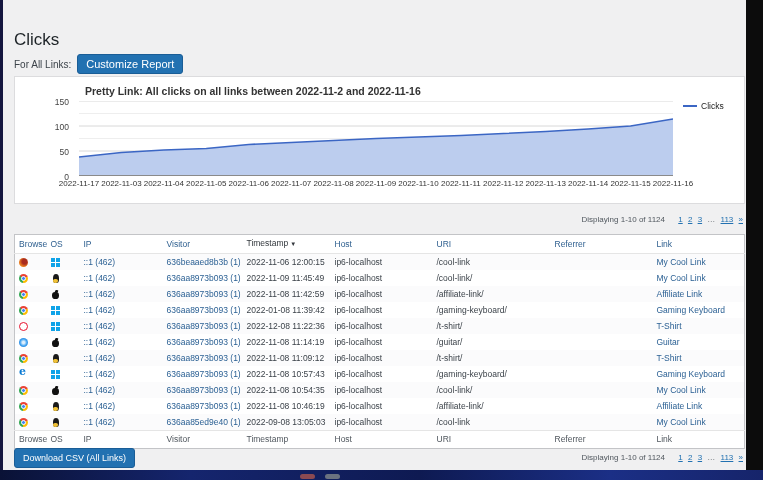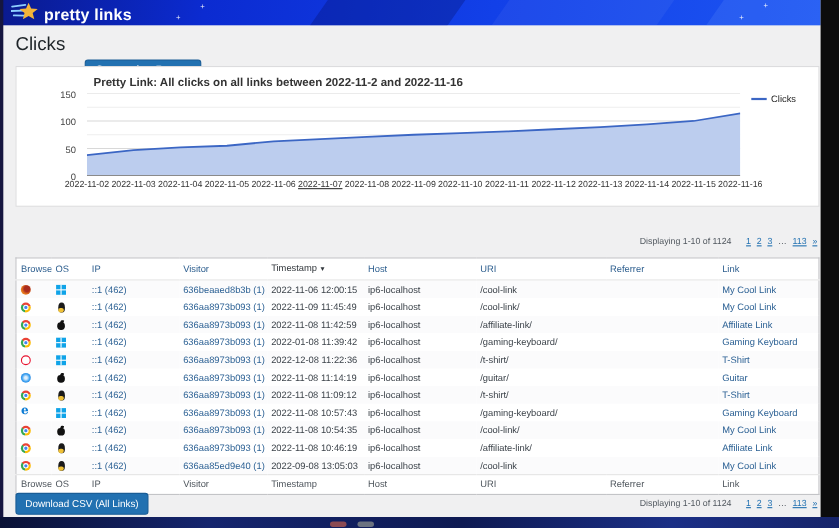--- a/index.html
+++ b/index.html
@@ -28,21 +28,21 @@
 
   
   .page-title{position:absolute;left:14px;top:30px;font-size:17px;color:#1d2327;font-weight:400;}
   .filter-row{position:absolute;left:14px;top:54px;display:flex;align-items:center;gap:6px;}
   .filter-label{font-size:10px;color:#3c434a;}
   .btn{background:#2271b1;border:1px solid #1a5d96;color:#fff;border-radius:3px;cursor:pointer;
     font-family:inherit;}
   .btn-customize{font-size:11px;padding:3px 8px;}
 
   
-  .chart-card{position:absolute;left:14px;top:60px;width:731px;height:128px;background:#fff;
+  .chart-card{position:absolute;left:14px;top:76px;width:731px;height:128px;background:#fff;
     border:1px solid #dcdcde;box-sizing:border-box;}
   .chart-title{position:absolute;left:70px;top:8px;font-size:10.5px;font-weight:bold;color:#333;}
   .chart-yaxis{position:absolute;left:0;top:24px;width:58px;height:75px;}
   .chart-yaxis span{position:absolute;right:4px;font-size:8.5px;color:#444;width:30px;text-align:right;}
   .chart-plot{position:absolute;left:64px;top:24px;width:594px;height:75px;}
   .chart-plot svg{width:100%;height:100%;display:block;}
   .chart-xaxis{position:absolute;left:64px;top:102px;width:594px;height:12px;}
   .chart-xaxis span{position:absolute;transform:translateX(-50%);font-size:8px;color:#333;white-space:nowrap;}
   .chart-legend{position:absolute;left:668px;top:24px;display:flex;align-items:center;gap:4px;}
   .legend-swatch{display:inline-block;width:14px;height:2.5px;background:#3b66c4;}
@@ -98,40 +98,20 @@
     border-radius:40% 40% 50% 50%;}
 
   
   .btn-download{position:absolute;left:14px;top:448px;font-size:9px;padding:4px 8px;text-align:center;}
 </style>
 </head>
 <body>
 
 <div id="screen">
 
-  <div class="app-header">
-    <div class="hdr-stripe s1"></div>
-    <div class="hdr-stripe s2"></div>
-    <div class="hdr-stripe s3"></div>
-    <div class="logo">
-      <span>
-        <svg width="26" height="20" viewBox="0 0 26 20">
-          <path d="M1 5 L13 3.5" stroke="#8fd0ff" stroke-width="1.6" stroke-linecap="round" fill="none"></path>
-          <path d="M0 9 L11 8.6" stroke="#8fd0ff" stroke-width="1.6" stroke-linecap="round" fill="none"></path>
-          <path d="M2.5 13 L12 13.2" stroke="#8fd0ff" stroke-width="1.6" stroke-linecap="round" fill="none"></path>
-          <polygon points="16,1.5 18.3,6.7 24.3,7.1 19.7,10.9 21.2,16.6 16,13.5 10.8,16.6 12.3,10.9 7.7,7.1 13.7,6.7" fill="#f3b43a"></polygon>
-        </svg>
-      </span>
-      <span class="logo-text">pretty links</span>
-    </div>
-    <span class="sparkle" style="left:160px;top:13px">+</span>
-    <span class="sparkle" style="left:182px;top:3px">+</span>
-    <span class="sparkle" style="left:672px;top:13px">+</span>
-    <span class="sparkle" style="left:694px;top:2px">+</span>
-  </div>
 
   <h1 class="page-title" style="margin:0">Clicks</h1>
   <div class="filter-row">
     <span class="filter-label">For All Links:</span>
     <button class="btn btn-customize">Customize Report</button>
   </div>
 
   <div class="chart-card">
     <div class="chart-title">Pretty Link: All clicks on all links between 2022-11-2 and 2022-11-16</div>
     <div class="chart-yaxis">
@@ -147,26 +127,26 @@
           <line x1="0" y1="37.5" x2="594" y2="37.5" stroke="#eeeeee" stroke-width="1"></line>
           <line x1="0" y1="25" x2="594" y2="25" stroke="#d8d8d8" stroke-width="1"></line>
           <line x1="0" y1="12.5" x2="594" y2="12.5" stroke="#eeeeee" stroke-width="1"></line>
           <line x1="0" y1="0" x2="594" y2="0" stroke="#d8d8d8" stroke-width="1"></line>
           <polygon points="0,75 0.0,56.0 42.4,51.5 84.9,49.0 127.3,47.5 169.7,43.5 212.1,41.5 254.6,39.5 297.0,37.5 339.4,36.0 381.9,34.5 424.3,32.5 466.7,30.5 509.1,28.0 551.6,25.0 594.0,18.0 594,75" fill="#bccdee"></polygon>
           <polyline points="0.0,56.0 42.4,51.5 84.9,49.0 127.3,47.5 169.7,43.5 212.1,41.5 254.6,39.5 297.0,37.5 339.4,36.0 381.9,34.5 424.3,32.5 466.7,30.5 509.1,28.0 551.6,25.0 594.0,18.0" fill="none" stroke="#3b66c4" stroke-width="1.6"></polyline>
           <line x1="0" y1="74.5" x2="594" y2="74.5" stroke="#8a8a8a" stroke-width="1"></line>
         </svg>
     </div>
     <div class="chart-xaxis">
-        <span style="left: 0%;">2022-11-02</span>
+        <span style="left: 0%;">2022-11-17</span>
         <span style="left: 7.14286%;">2022-11-03</span>
         <span style="left: 14.2857%;">2022-11-04</span>
         <span style="left: 21.4286%;">2022-11-05</span>
         <span style="left: 28.5714%;">2022-11-06</span>
-        <span style="left: 35.7143%; text-decoration: underline;">2022-11-07</span>
+        <span style="left: 35.7143%;">2022-11-07</span>
         <span style="left: 42.8571%;">2022-11-08</span>
         <span style="left: 50%;">2022-11-09</span>
         <span style="left: 57.1429%;">2022-11-10</span>
         <span style="left: 64.2857%;">2022-11-11</span>
         <span style="left: 71.4286%;">2022-11-12</span>
         <span style="left: 78.5714%;">2022-11-13</span>
         <span style="left: 85.7143%;">2022-11-14</span>
         <span style="left: 92.8571%;">2022-11-15</span>
         <span style="left: 100%;">2022-11-16</span>
       </div>

